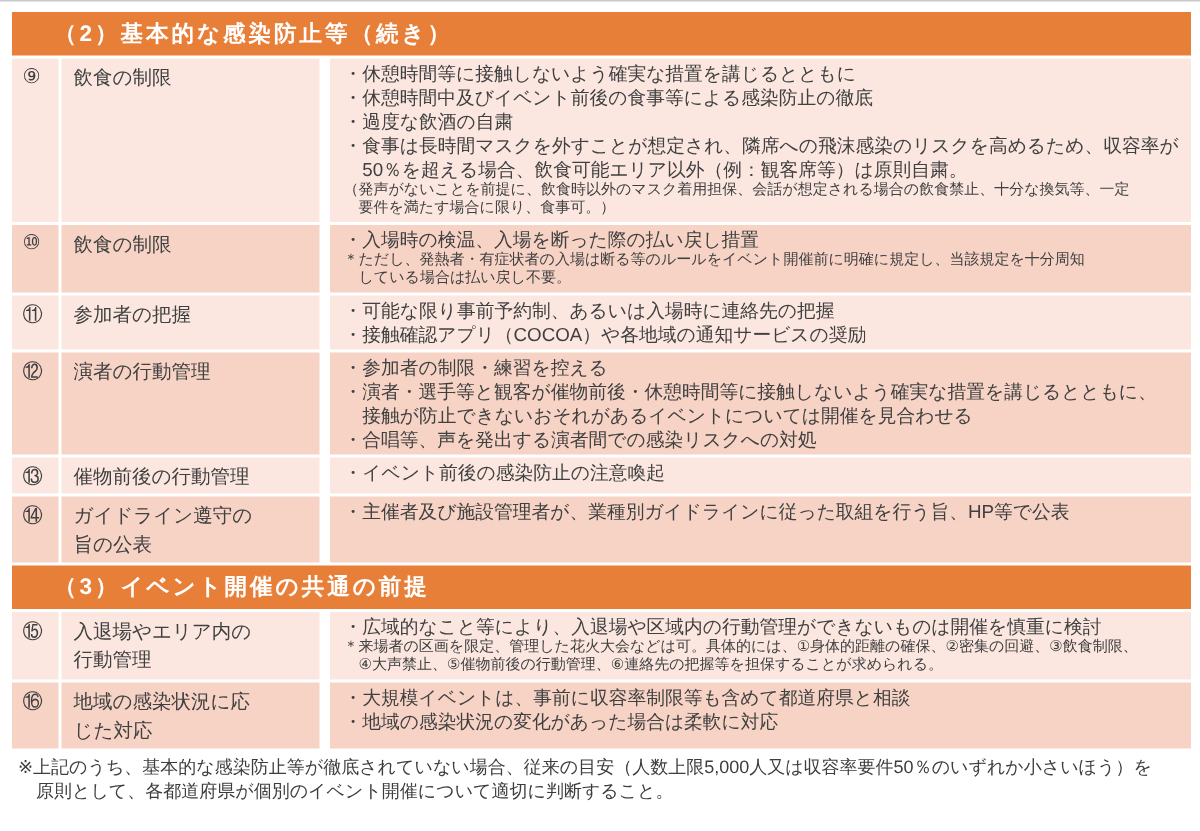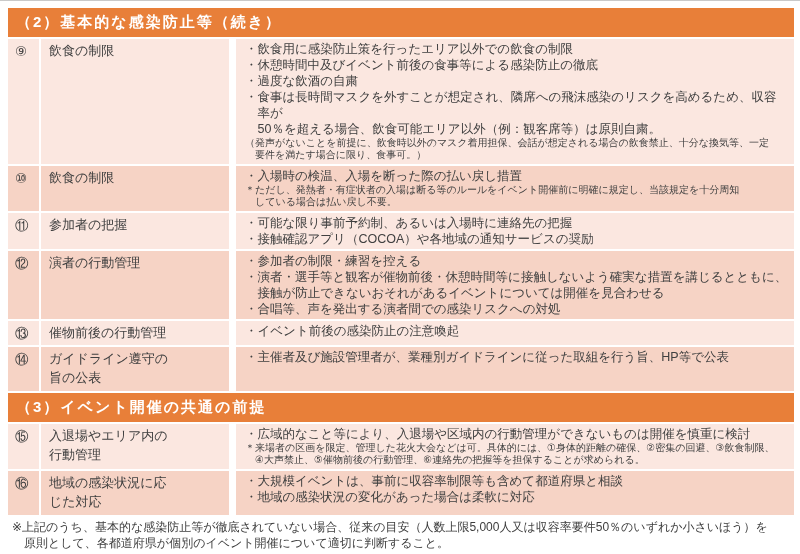--- a/index.html
+++ b/index.html
@@ -4,30 +4,30 @@
 <style>
   html,body{margin:0;padding:0;}
   body{
     width:800px;height:554px;overflow:hidden;background:#ffffff;
     font-family:"Liberation Sans","DejaVu Sans",sans-serif;color:#404040;
     border-top:1px solid #c9c9c9;box-sizing:border-box;
   }
   .page{padding:7px 6px 0 8px;}
   .sec-header{
     background:#e87f39;color:#ffffff;font-weight:bold;font-size:15px;
-    letter-spacing:2px;padding:5px 0 5px 8px;margin-bottom:2px;
+    letter-spacing:2px;padding:5px 0 5px 28px;margin-bottom:2px;
   }
   .row{display:flex;margin-bottom:2px;}
   .cell{box-sizing:border-box;}
   .cell-num{
     width:31px;flex:none;padding:4px 0 0 7px;font-size:13.5px;margin-right:2px;
   }
   .cell-label{
-    width:188px;flex:none;padding:4px 6px 2px 8px;font-size:13px;
-    margin-right:7px;line-height:1.45;white-space:pre-line;font-family:Liberation Mono, monospace;
+    width:172px;flex:none;padding:4px 6px 2px 8px;font-size:13px;
+    margin-right:7px;line-height:1.45;white-space:pre-line;
   }
   .cell-content{flex:1;padding:2px 6px 2px 9px;font-size:12.5px;line-height:1.28;}
   .band-light .cell{background:#fbe7e0;}
   .band-dark .cell{background:#f6d3c5;}
   .bullet{white-space:pre-line;padding-left:1em;text-indent:-1em;}
   .note{
     font-size:10px;line-height:1.24;white-space:pre-line;
     padding-left:1em;text-indent:-1em;
   }
   .footnote{margin-top:4px;font-size:12px;line-height:1.35;padding-left:4px;color:#3d3d3d;}
@@ -36,21 +36,21 @@
 </head>
 <body>
 
 <div class="page">
   <div id="table">
       <div class="sec-header">（2）基本的な感染防止等（続き）</div>
       <div class="row band-light">
         <div class="cell cell-num">⑨</div>
         <div class="cell cell-label">飲食の制限</div>
         <div class="cell cell-content">
-          <div class="bullet">・飲食用に感染防止策を行ったエリア以外での飲食の制限</div>
+          <div class="bullet">・休憩時間等に接触しないよう確実な措置を講じるとともに</div>
           <div class="bullet">・休憩時間中及びイベント前後の食事等による感染防止の徹底</div>
           <div class="bullet">・過度な飲酒の自粛</div>
           <div class="bullet">・食事は長時間マスクを外すことが想定され、隣席への飛沫感染のリスクを高めるため、収容率が
 50％を超える場合、飲食可能エリア以外（例：観客席等）は原則自粛。</div>
           <div class="note">（発声がないことを前提に、飲食時以外のマスク着用担保、会話が想定される場合の飲食禁止、十分な換気等、一定
 要件を満たす場合に限り、食事可。）</div>
         </div>
       </div>
       <div class="row band-dark">
         <div class="cell cell-num">⑩</div>

